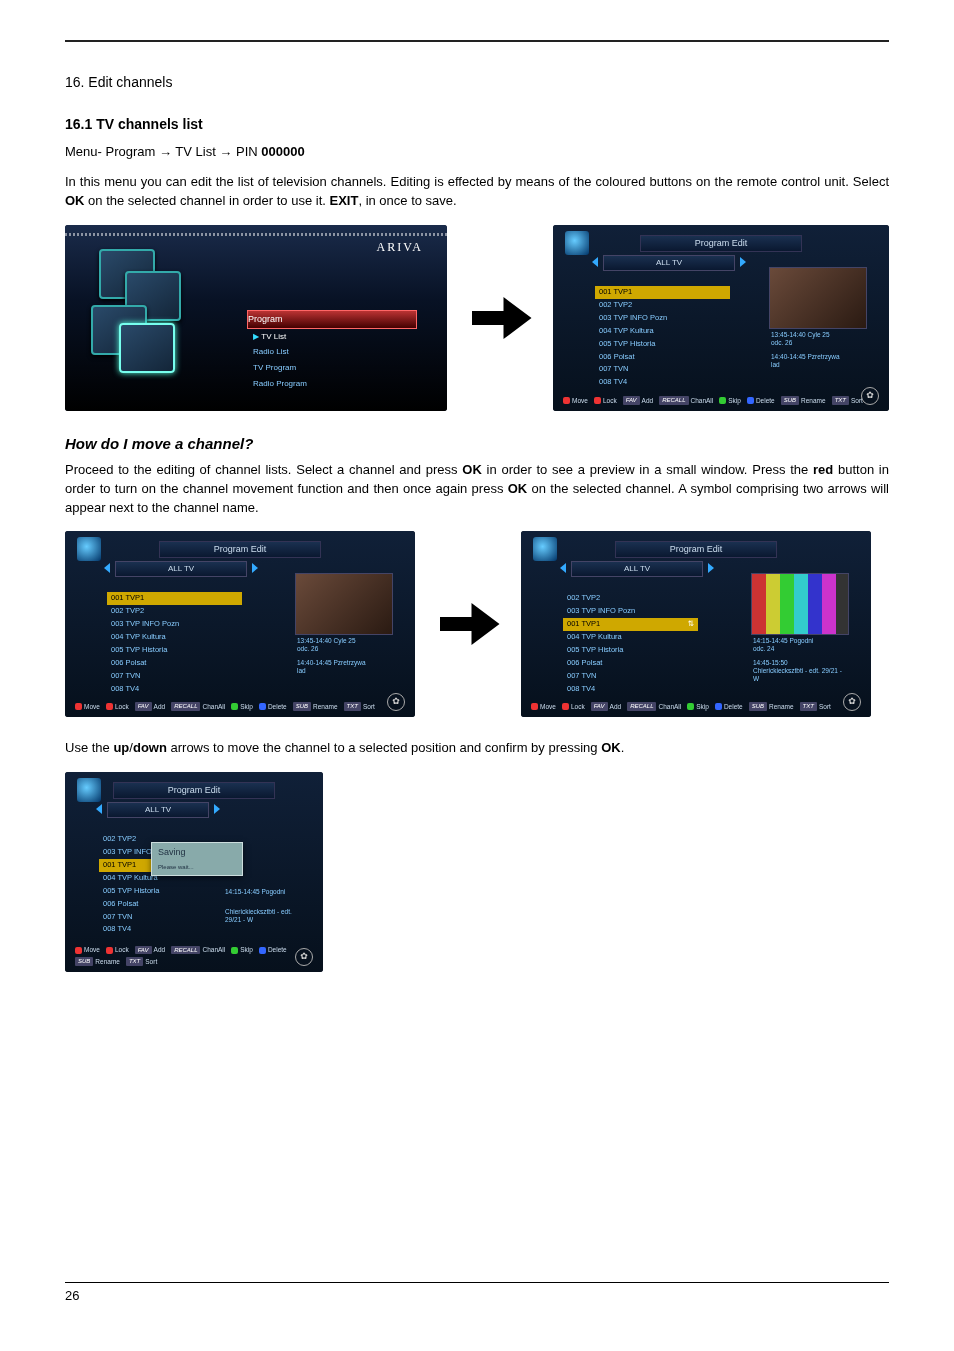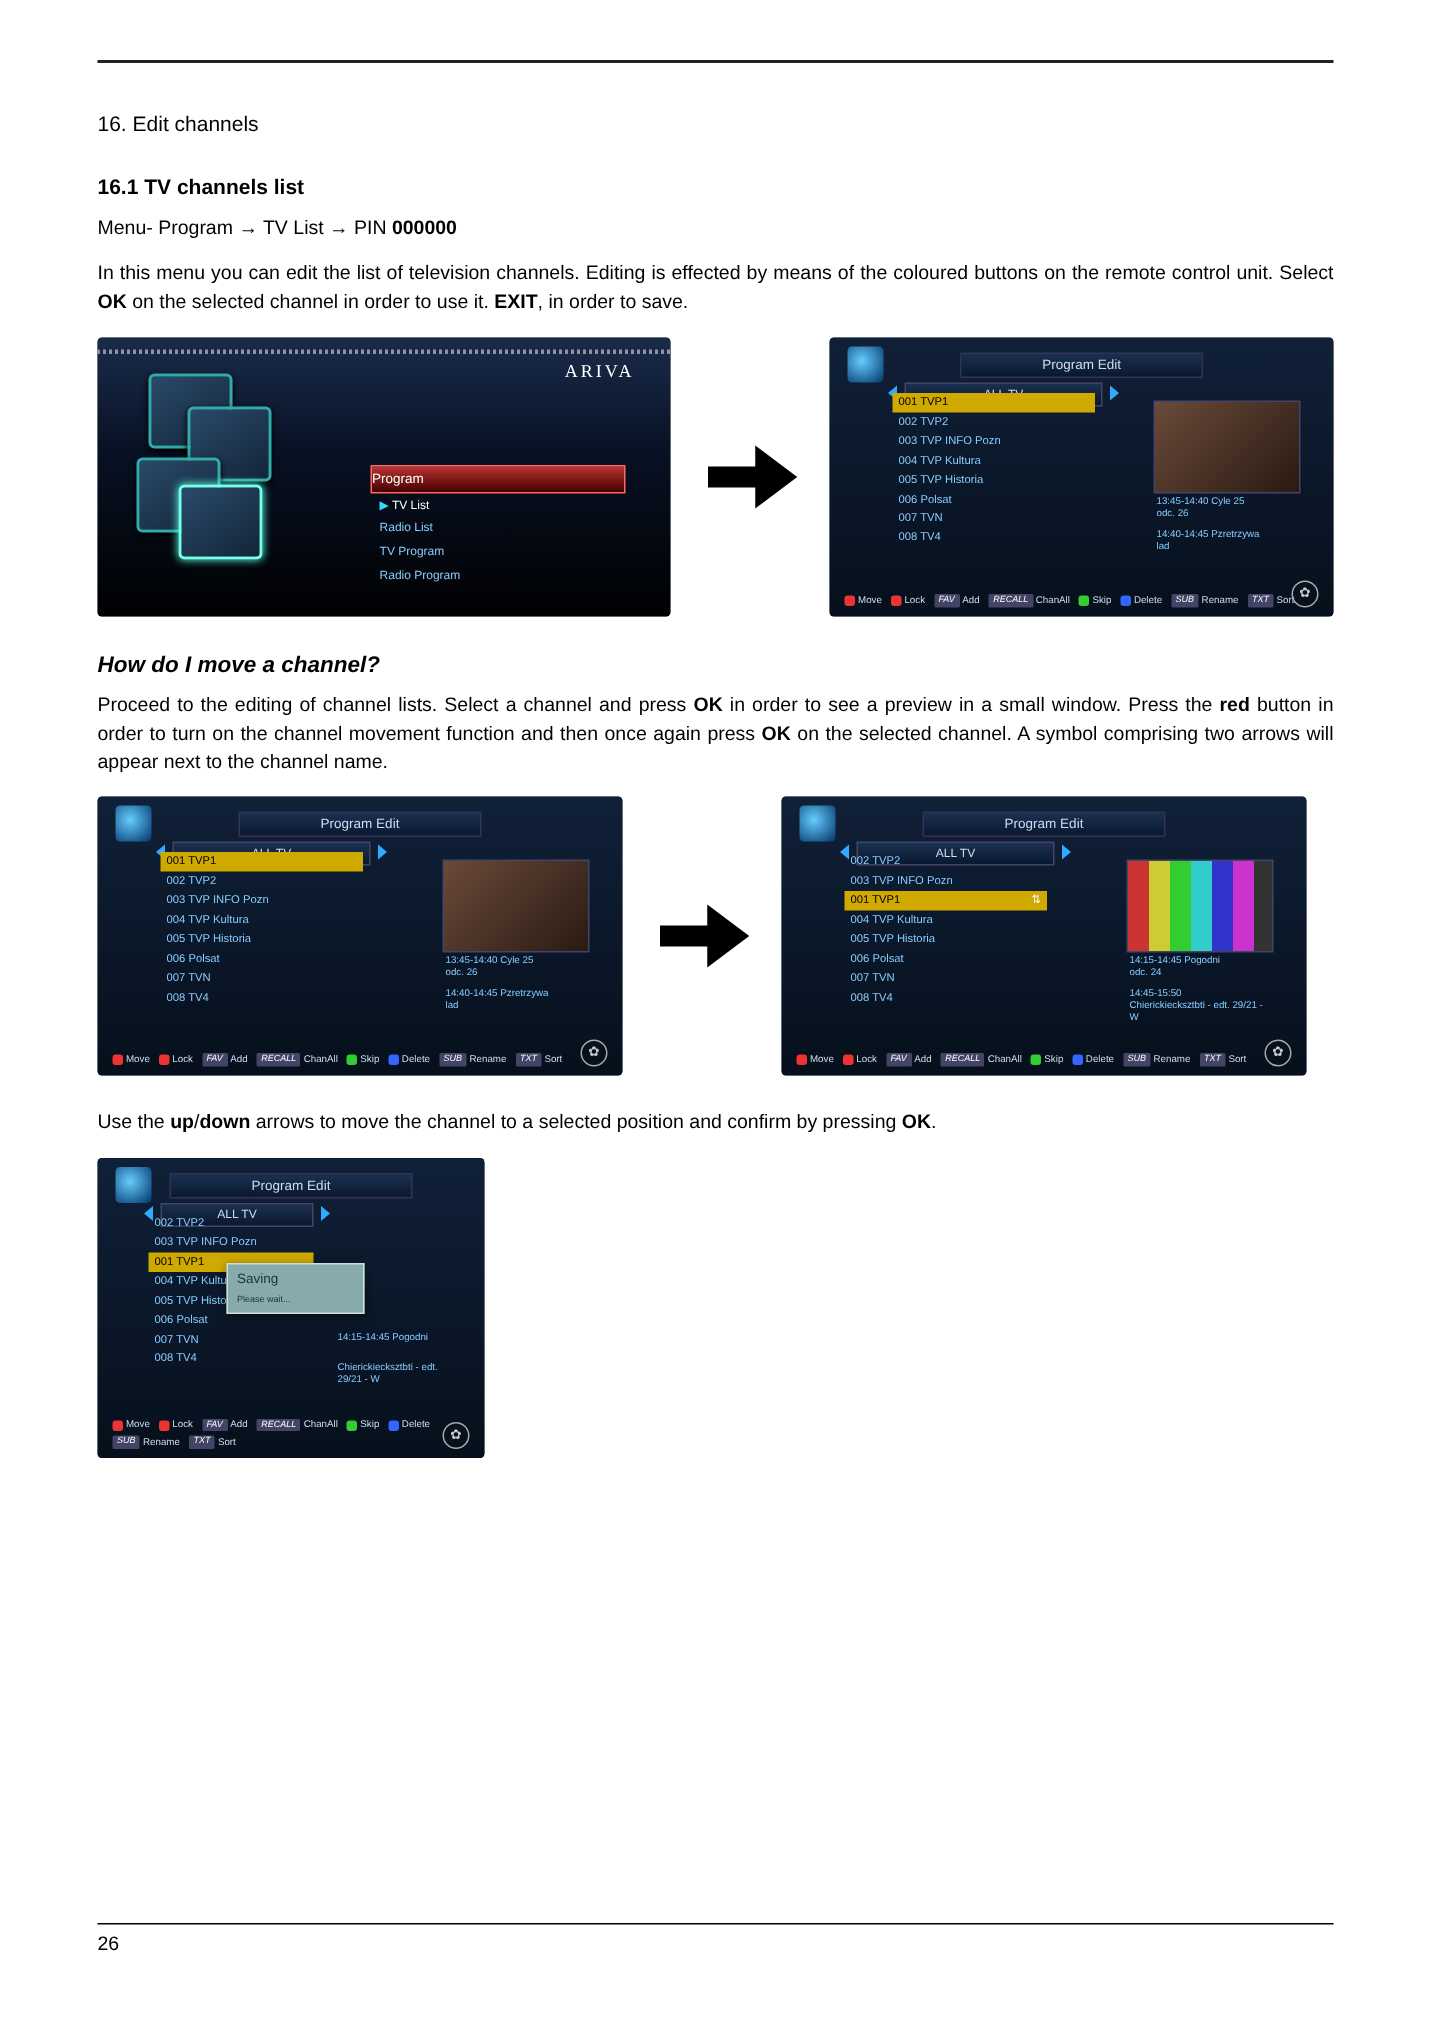--- a/index.html
+++ b/index.html
@@ -35,21 +35,21 @@
   .menu-item.sel{color:#fff;}
   .menu-item.sel:before{content:"▶ ";color:#3df;}
 
   
   .pe-bg{position:absolute;inset:0;background:linear-gradient(180deg,#102038 0%,#06101c 100%);}
   .pe-ttl{position:absolute;top:10px;left:50%;transform:translateX(-50%);width:160px;text-align:center;background:linear-gradient(180deg,#1a3050,#0a1830);border:1px solid #335;padding:1px 0;font-size:9px;}
   .pe-globe{position:absolute;top:6px;left:12px;width:24px;height:24px;border-radius:3px;background:radial-gradient(circle at 40% 40%,#6cf,#036);}
   .pe-cat{position:absolute;top:30px;left:50px;width:130px;background:linear-gradient(180deg,#1a3050,#0a1830);border:1px solid #446;text-align:center;padding:1px 0;font-size:8px;}
   .pe-cat .tri-l{position:absolute;left:-12px;top:1px;width:0;height:0;border-top:5px solid transparent;border-bottom:5px solid transparent;border-right:6px solid #3af;}
   .pe-cat .tri-r{position:absolute;right:-12px;top:1px;width:0;height:0;border-top:5px solid transparent;border-bottom:5px solid transparent;border-left:6px solid #3af;}
-  .pe-list{position:absolute;top:37px;left:42px;width:135px;}
+  .pe-list{position:absolute;top:61px;left:42px;width:135px;}
   .pe-ch{padding:1px 4px;font-size:7.5px;color:#8cf;white-space:nowrap;overflow:hidden;text-overflow:ellipsis;}
   .pe-ch.hl{background:#cfa800;color:#000;}
   .pe-ch .mv{float:right;color:#fff;}
   .pe-prev{position:absolute;top:42px;right:22px;width:96px;height:60px;background:linear-gradient(135deg,#6a4a3a,#2a1a12);border:1px solid #446;}
   .pe-prev.bars{background:repeating-linear-gradient(90deg,#c33 0 14px,#cc3 14px 28px,#3c3 28px 42px,#3cc 42px 56px,#33c 56px 70px,#c3c 70px 84px,#333 84px 98px);}
   .pe-epg{position:absolute;right:22px;width:96px;font-size:6.5px;color:#8cf;line-height:1.2;}
   .pe-bottom{position:absolute;left:10px;right:10px;bottom:6px;display:flex;flex-wrap:wrap;gap:2px 6px;font-size:6.5px;align-items:center;}
   .pe-bottom span{display:inline-flex;align-items:center;gap:2px;}
   .dot{width:7px;height:7px;border-radius:2px;display:inline-block;}
   .red{background:#e33;} .green{background:#3c3;} .blue{background:#36f;}
@@ -76,21 +76,21 @@
 
   <h2>16. Edit channels</h2>
 
   <h3>16.1 TV channels list</h3>
 
   <p>
     <span>Menu- Program → TV List → PIN </span><b>000000</b>
   </p>
 
   <p>
-    <span>In this menu you can edit the list of television channels. Editing is effected by means of the coloured buttons on the remote control unit. Select </span><b>OK</b><span> on the selected channel in order to use it. </span><b>EXIT</b><span>, in order to save.</span>
+    <span>In this menu you can edit the list of television channels. Editing is effected by means of the coloured buttons on the remote control unit. Select </span><b>OK</b><span> on the selected channel in order to use it. </span><b>EXIT</b><span>, in once to save.</span>
   </p>
 
   <div class="row">
 
     <div class="tv tvA">
       <div class="menu-bg"></div>
       <div class="stripes"></div>
       <div class="brand">ARIVA</div>
       <div class="tile" style="top:24px;left:34px;"></div>
       <div class="tile" style="top:46px;left:60px;"></div>

